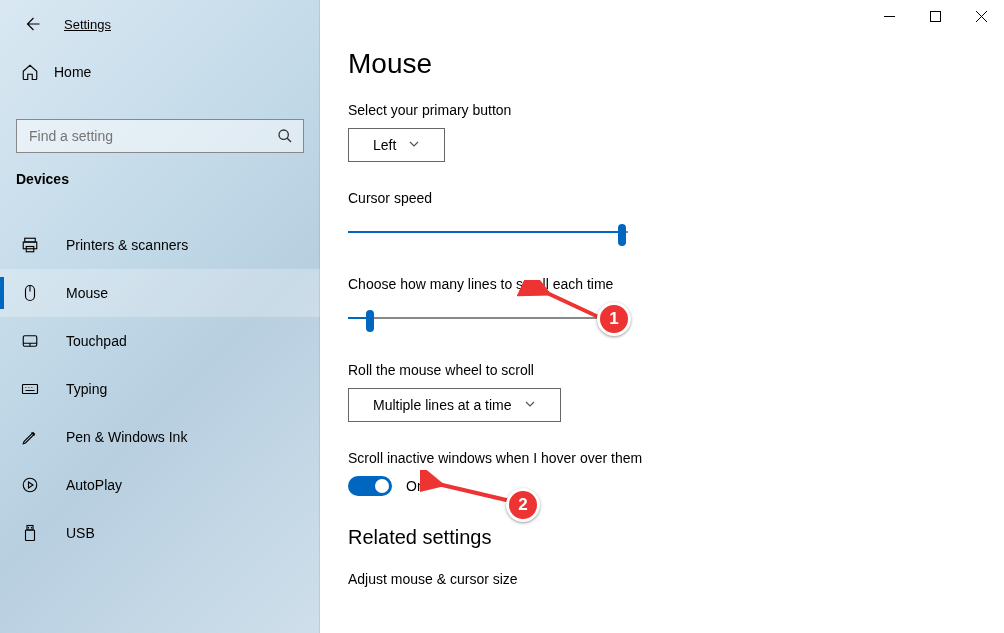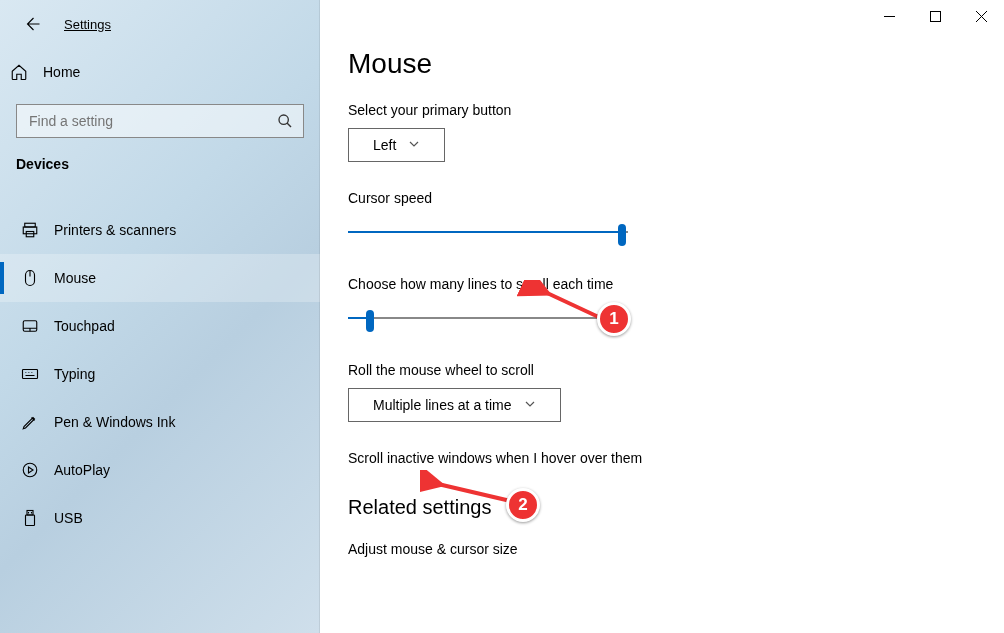--- a/index.html
+++ b/index.html
@@ -10,32 +10,32 @@
 
   
   .sidebar { width: 320px; height: 100%; background: linear-gradient(135deg, #d9e8f2 0%, #c2d9e8 40%, #b8cfe0 60%, #cfdfeb 100%); position: relative; }
   .sidebar::after { content:""; position:absolute; top:0; right:0; width:1px; height:100%; background:rgba(0,0,0,0.08); }
 
   .top-row { display:flex; align-items:center; height:48px; padding-left:20px; }
   .back-btn { width:24px; height:24px; display:flex; align-items:center; justify-content:center; cursor:pointer; }
   .back-btn svg { width:18px; height:18px; }
   .app-title { padding-left:20px; font-size:13px;text-decoration:underline; }
 
-  .home-row { display:flex; align-items:center; height:40px; padding-left:9px; margin-top:4px; cursor:pointer;text-align:center; }
+  .home-row { display:flex; align-items:center; height:40px; padding-left:20px; margin-top:4px; cursor:pointer;text-align:center; }
   .home-row .icon { width:20px; display:flex; align-items:center; justify-content:center; }
   .home-row .label { padding-left:14px; font-size:14px; }
 
-  .search-box { margin: 12px 16px 0 16px; height: 34px; border:1px solid #888; background:rgba(255,255,255,0.5); display:flex; align-items:center; padding:0 10px; position:relative; }
+  .search-box { margin: 27px 16px 0 16px; height: 34px; border:1px solid #888; background:rgba(255,255,255,0.5); display:flex; align-items:center; padding:0 10px; position:relative; }
   .search-box input { border:none; background:transparent; outline:none; width:100%; font-size:14px; color:#555; }
   .search-box .search-icon { position:absolute; right:10px; top:8px; color:#333; }
 
   .section-title { padding: 18px 16px 6px 16px; font-weight:600; font-size:14px; }
 
   .nav-list { margin-top: 28px; }
-  .nav-item { display:flex; align-items:center; height:48px; padding-left:20px; cursor:pointer; position:relative; }
+  .nav-item { display:flex; align-items:center; height:48px; padding-left:20px; cursor:pointer; position:relative;gap:12px; }
   .nav-item .icon { width:20px; display:flex; align-items:center; justify-content:center; color:#000; }
   .nav-item .label { padding-left:14px; font-size:14px; }
   .nav-item.selected::before { content:""; position:absolute; left:0; top:8px; bottom:8px; width:4px; background:#0067c0; }
   .nav-item.selected { background: rgba(255,255,255,0.25); }
 
   
   .main { flex:1; position:relative; padding: 0 0 0 28px; overflow:hidden; }
 
   .window-controls { position:absolute; top:0; right:0; display:flex; }
   .win-btn { width:46px; height:32px; display:flex; align-items:center; justify-content:center; cursor:pointer; }
@@ -246,20 +246,26 @@
         <span class="chev">
           <svg viewBox="0 0 12 12" fill="none" stroke="#555" stroke-width="1.2">
               <path d="M2 4l4 4 4-4"></path>
             </svg>
         </span>
       </div>
     </div>
 
     <div class="block">
       <div class="setting-label">Scroll inactive windows when I hover over them</div>
+      <div class="toggle-row">
+        <div class="toggle">
+          <div class="knob"></div>
+        </div>
+        <span class="toggle-state">On</span>
+      </div>
     </div>
 
     <div class="related-title">Related settings</div>
     <a class="link">Adjust mouse &amp; cursor size</a>
 
   </div>
 </div>
 
 <svg class="annotation arrow-svg" style="left:430px; top:280px;" width="210" height="60">
   <defs>

